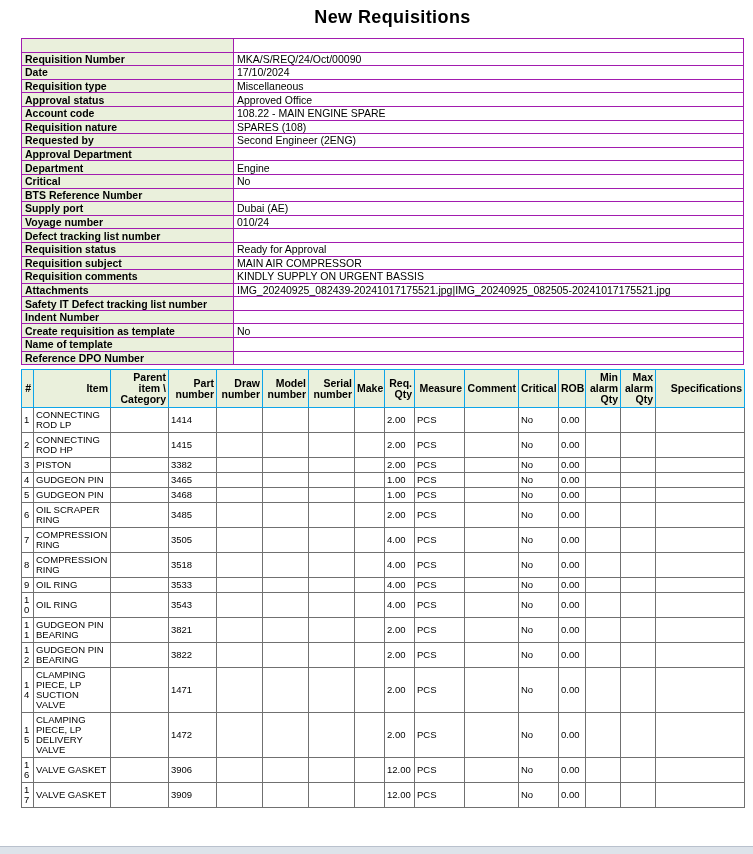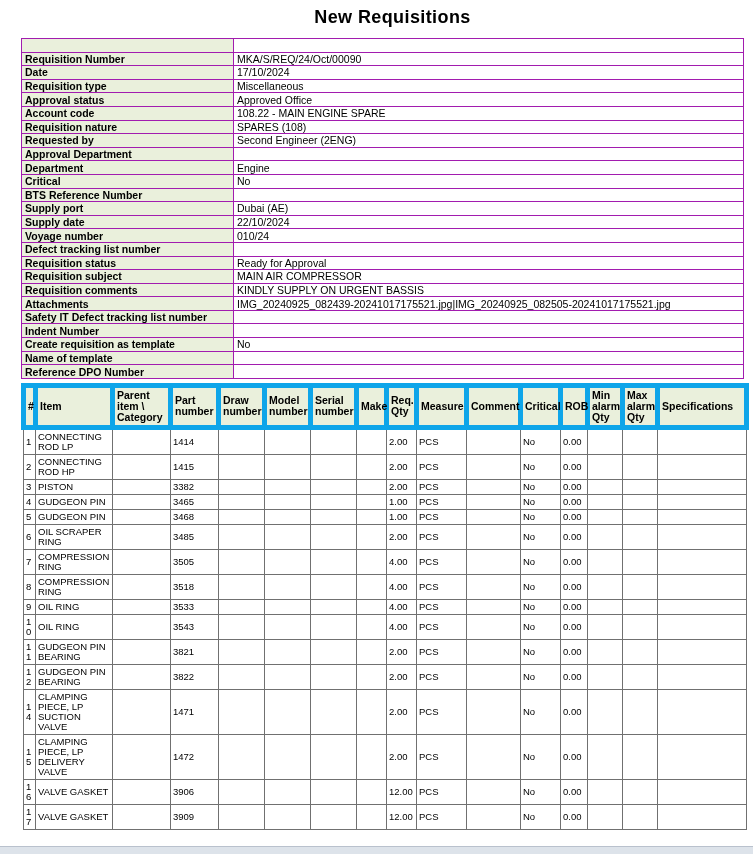--- a/index.html
+++ b/index.html
@@ -17,22 +17,22 @@
   .kv{margin:7px 0 0 21px;width:723px;}
   .kv td{
     border:1px solid #a21caf;height:12.6px;font-size:10.5px;line-height:12px;
     padding:0 3px;vertical-align:middle;white-space:nowrap;overflow:hidden;
   }
   .kv td.lbl{background:#eaf0dc;font-weight:bold;}
   .kv col.c-lbl{width:212px;}
   
   .items{margin:4px 0 0 21px;width:723px;}
   .items th{
-    background:#eaf0dc;border:5px solid #0ea5e9;font-size:10.5px;line-height:11px;
-    font-weight:bold;text-align:left;padding:2px 2px;vertical-align:middle;
+    background:#eaf0dc;border:1px solid #0ea5e9;font-size:10.5px;line-height:11px;
+    font-weight:bold;text-align:right;padding:2px 2px;vertical-align:middle;
   }
   .items td{
     border:1px solid #707070;font-size:9.5px;line-height:10px;padding:2px 2px;
     vertical-align:middle;word-wrap:break-word;background:#fff;
   }
   .items td.r{text-align:left;}
   
   .c0{width:12px}.c1{width:77px}.c2{width:58px}.c3{width:48px}.c4{width:46px}
   .c5{width:46px}.c6{width:46px}.c7{width:30px}.c8{width:30px}.c9{width:50px}
   .c10{width:54px}.c11{width:40px}.c12{width:27px}.c13{width:35px}.c14{width:35px}
@@ -98,24 +98,20 @@
         <td class="lbl">Critical</td>
         <td>No</td>
       </tr>
       <tr>
         <td class="lbl">BTS Reference Number</td>
         <td></td>
       </tr>
       <tr>
         <td class="lbl">Supply port</td>
         <td>Dubai (AE)</td>
-      </tr>
-      <tr>
-        <td class="lbl">Supply date</td>
-        <td>22/10/2024</td>
       </tr>
       <tr>
         <td class="lbl">Voyage number</td>
         <td>010/24</td>
       </tr>
       <tr>
         <td class="lbl">Defect tracking list number</td>
         <td></td>
       </tr>
       <tr>

